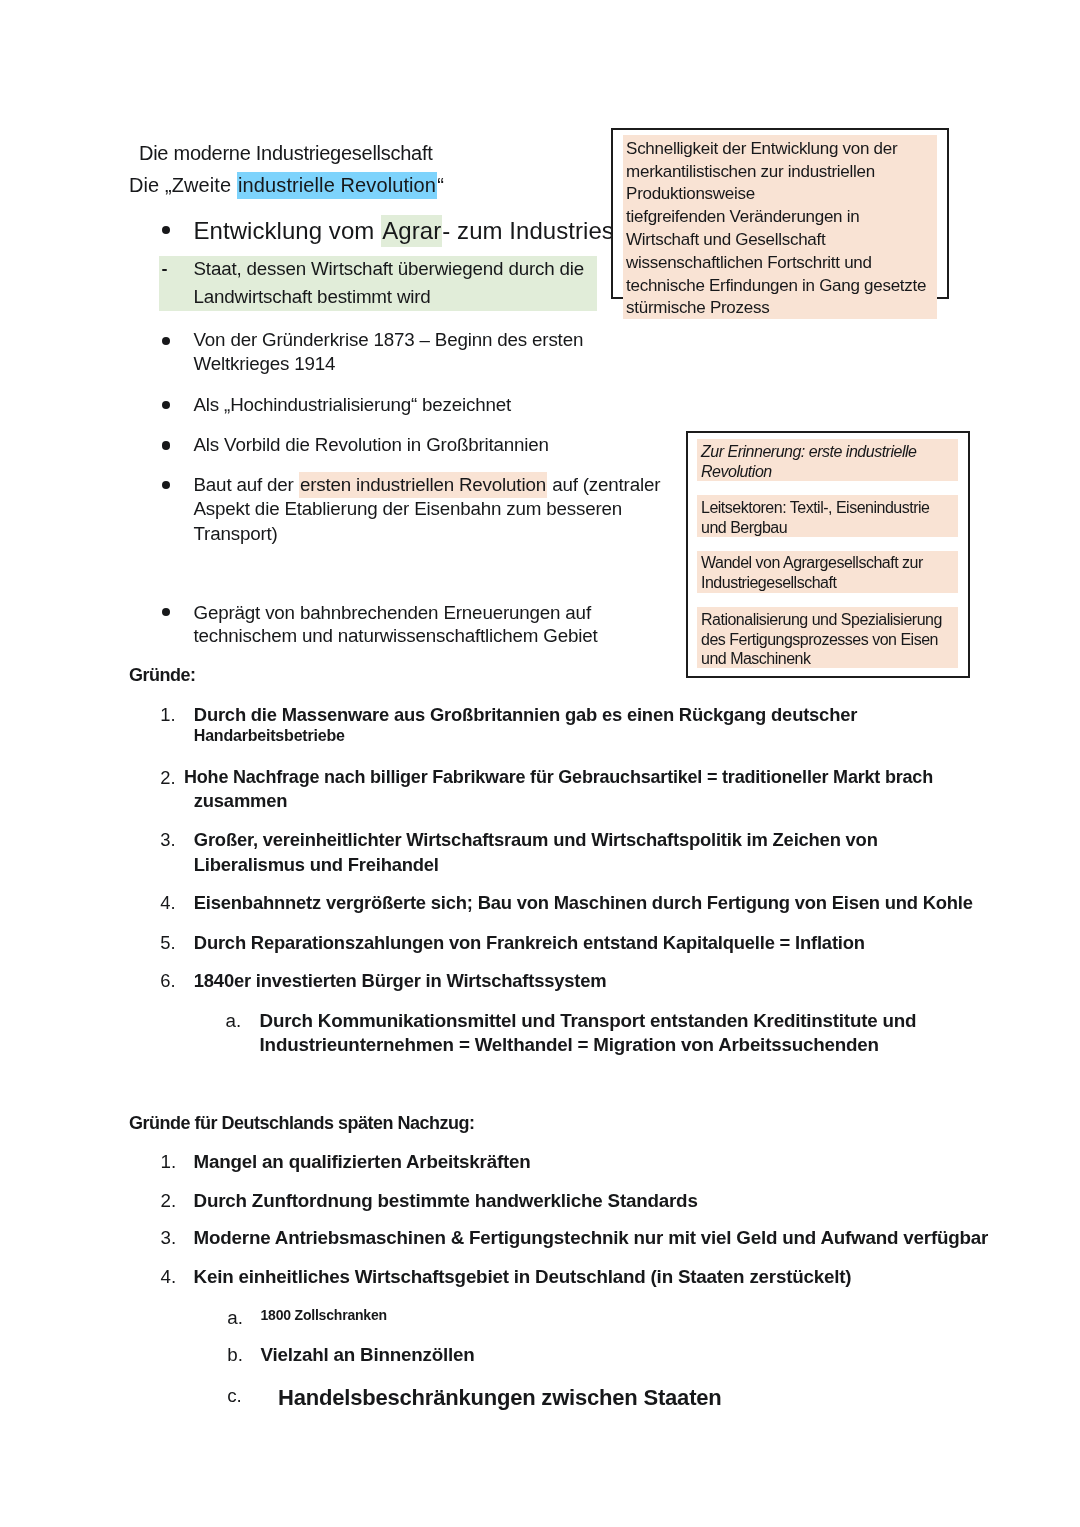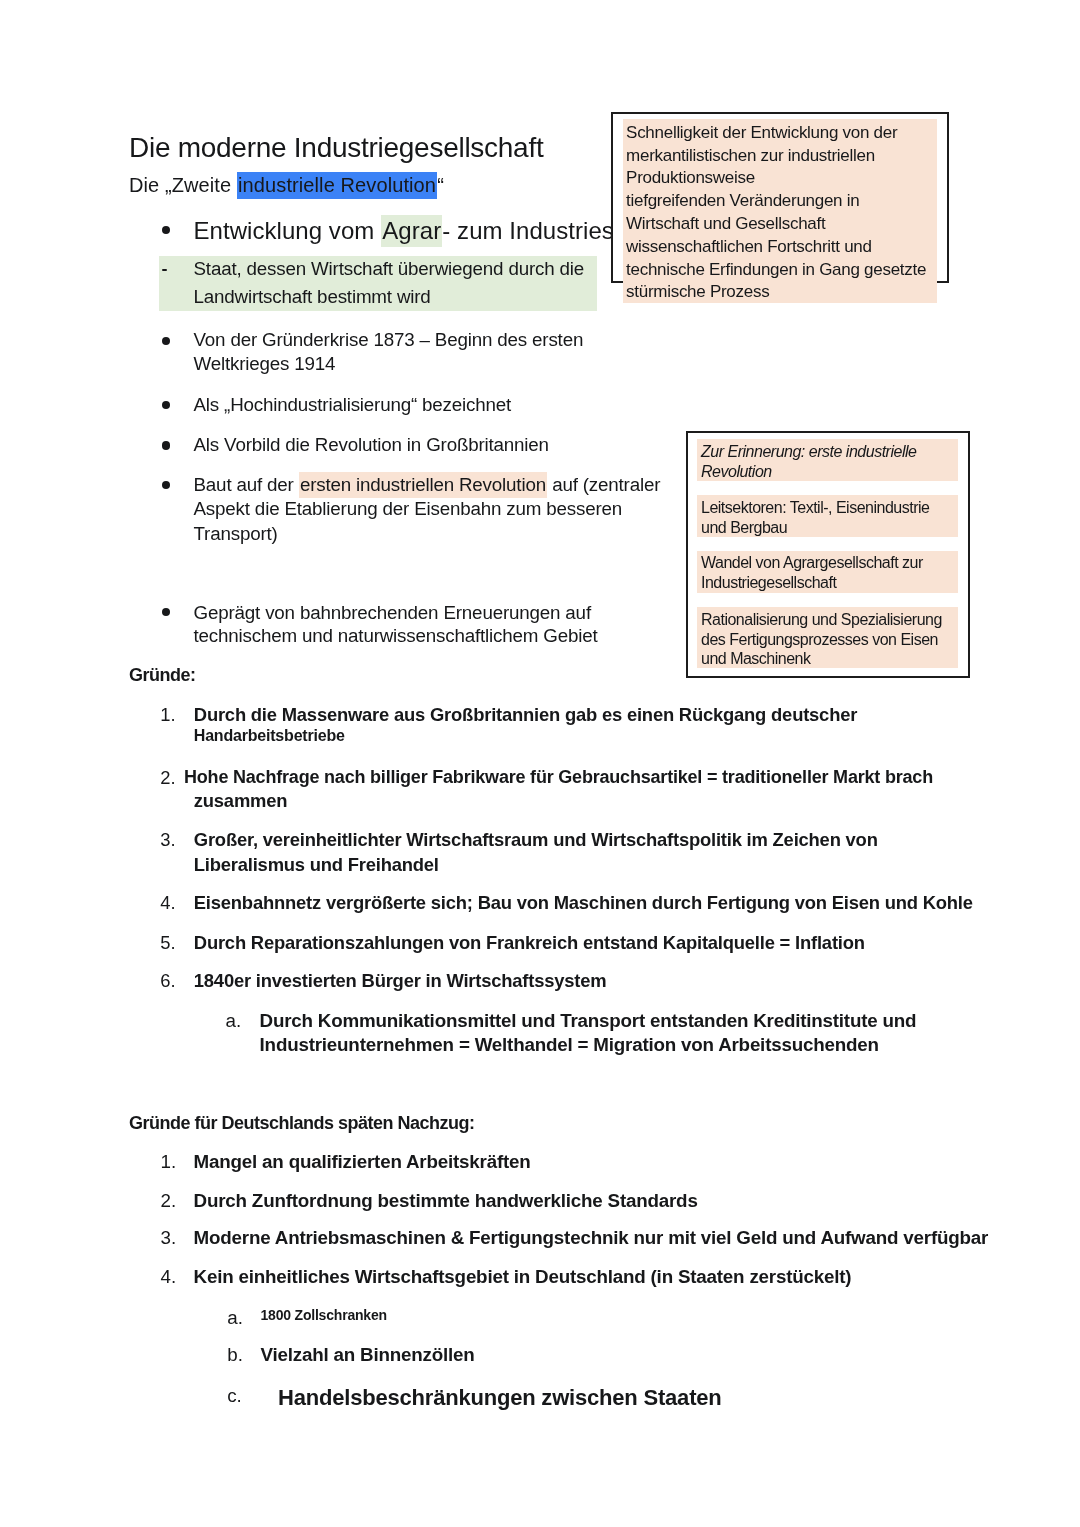--- a/index.html
+++ b/index.html
@@ -3,21 +3,21 @@
 <meta charset="utf-8">
 <title>Die moderne Industriegesellschaft</title>
 <style>
   html,body{margin:0;padding:0;background:#fff;}
   body{width:1080px;height:1527px;font-family:"Liberation Sans",sans-serif;color:#17181a;
        -webkit-font-smoothing:antialiased;}
   .page{position:relative;width:1080px;height:1527px;overflow:hidden;background:#fff;}
 
   .ln{position:absolute;white-space:nowrap;}
 
-  .doc-title{font-size:28px;font-weight:400;letter-spacing:-0.27px;margin:0;}
+  .doc-title{font-size:20px;font-weight:400;letter-spacing:-0.27px;margin:10px;}
   .doc-sub{font-size:20px;letter-spacing:0.1px;}
 
   .b-first{font-size:24px;letter-spacing:0.05px;}
   .b-body{font-size:18.8px;letter-spacing:-0.18px;}
   .b-dot{border-radius:50%;}
   .b-dash{border-radius:1px;}
   .greenblock{position:absolute;}
 
   .box{position:absolute;border:2px solid #1c1c1c;background:#fff;box-sizing:border-box;}
   .boxln{position:absolute;white-space:nowrap;}
@@ -28,21 +28,21 @@
   .hd{font-size:18px;font-weight:bold;letter-spacing:-0.5px;}
   .li{font-size:18px;letter-spacing:-0.2px;font-weight:bold;}
   .mk{font-size:18px;letter-spacing:0;}
 </style>
 </head>
 <body>
 
 <div class="page">
   <div class="greenblock" style="left:158.5px;top:255.7px;width:438.2px;height:55.2px;background:#e1edd9"></div>
   <h1 class="ln doc-title" style="left:129px;top:132px">Die moderne Industriegesellschaft</h1>
-  <div class="ln doc-sub" style="left:129px;top:174px"><span>Die „Zweite </span><span style="background:#3b82f6;padding:1.8px 1.2px 3.2px 1.2px">industrielle Revolution</span><span>“</span></div>
+  <div class="ln doc-sub" style="left:129px;top:174px"><span>Die „Zweite </span><span style="background:#7dd3fc;padding:1.8px 1.2px 3.2px 1.2px">industrielle Revolution</span><span>“</span></div>
   <div>
     <span class="ln b-dot" style="left:161.85px;top:225.65px;width:8.3px;height:8.3px;background:#17181a"></span>
     <div class="ln b-first" style="left:193.5px;top:217px"><span>Entwicklung vom </span><span style="background:#e1edd9;padding:1.8px 1.2px 3.2px 1.2px">Agrar</span><span>- zum Industriestaat</span></div>
     <span class="ln b-dash" style="left:161.5px;top:268.85px;width:5.4px;height:2.3px;background:#17181a"></span>
     <div class="ln b-body" style="left:193.5px;top:258px"><span>Staat, dessen Wirtschaft überwiegend durch die</span></div>
     <div class="ln b-body" style="left:193.5px;top:286px"><span>Landwirtschaft bestimmt wird</span></div>
     <span class="ln b-dot" style="left:161.85px;top:336.55px;width:8.3px;height:8.3px;background:#17181a"></span>
     <div class="ln b-body" style="left:193.5px;top:329px"><span>Von der Gründerkrise 1873 – Beginn des ersten</span></div>
     <div class="ln b-body" style="left:193.5px;top:353px"><span>Weltkrieges 1914</span></div>
     <span class="ln b-dot" style="left:161.85px;top:400.65px;width:8.3px;height:8.3px;background:#17181a"></span>
@@ -50,21 +50,21 @@
     <span class="ln b-dot" style="left:161.85px;top:441.25px;width:8.3px;height:8.3px;background:#17181a"></span>
     <div class="ln b-body" style="left:193.5px;top:434px"><span>Als Vorbild die Revolution in Großbritannien</span></div>
     <span class="ln b-dot" style="left:161.85px;top:480.75px;width:8.3px;height:8.3px;background:#17181a"></span>
     <div class="ln b-body" style="left:193.5px;top:474px"><span>Baut auf der </span><span style="background:#f9e3d4;padding:1.8px 1.2px 3.2px 1.2px">ersten industriellen Revolution</span><span> auf (zentraler</span></div>
     <div class="ln b-body" style="left:193.5px;top:498px"><span>Aspekt die Etablierung der Eisenbahn zum besseren</span></div>
     <div class="ln b-body" style="left:193.5px;top:523px"><span>Transport)</span></div>
     <span class="ln b-dot" style="left:161.85px;top:608.15px;width:8.3px;height:8.3px;background:#17181a"></span>
     <div class="ln b-body" style="left:193.5px;top:602px"><span>Geprägt von bahnbrechenden Erneuerungen auf</span></div>
     <div class="ln b-body" style="left:193.5px;top:625px"><span>technischem und naturwissenschaftlichem Gebiet</span></div>
   </div>
-  <div class="box box1" style="left:611.2px;top:112px;width:338.2px;height:171px;border-color:#1c1c1c">
+  <div class="box box1" style="left:611.2px;top:128px;width:338.2px;height:171px;border-color:#1c1c1c">
     <div style="position:absolute;left:9.4px;top:4.6px;width:314.9px;height:184.0px;background:#f9e3d4"></div>
     <span class="boxln" style="left:12.9px;top:9px">Schnelligkeit der Entwicklung von der</span>
     <span class="boxln" style="left:12.9px;top:32px">merkantilistischen zur industriellen</span>
     <span class="boxln" style="left:12.9px;top:54px">Produktionsweise</span>
     <span class="boxln" style="left:12.9px;top:77px">tiefgreifenden Veränderungen in</span>
     <span class="boxln" style="left:12.9px;top:100px">Wirtschaft und Gesellschaft</span>
     <span class="boxln" style="left:12.9px;top:123px">wissenschaftlichen Fortschritt und</span>
     <span class="boxln" style="left:12.9px;top:146px">technische Erfindungen in Gang gesetzte</span>
     <span class="boxln" style="left:12.9px;top:168px">stürmische Prozess</span>
   </div>

